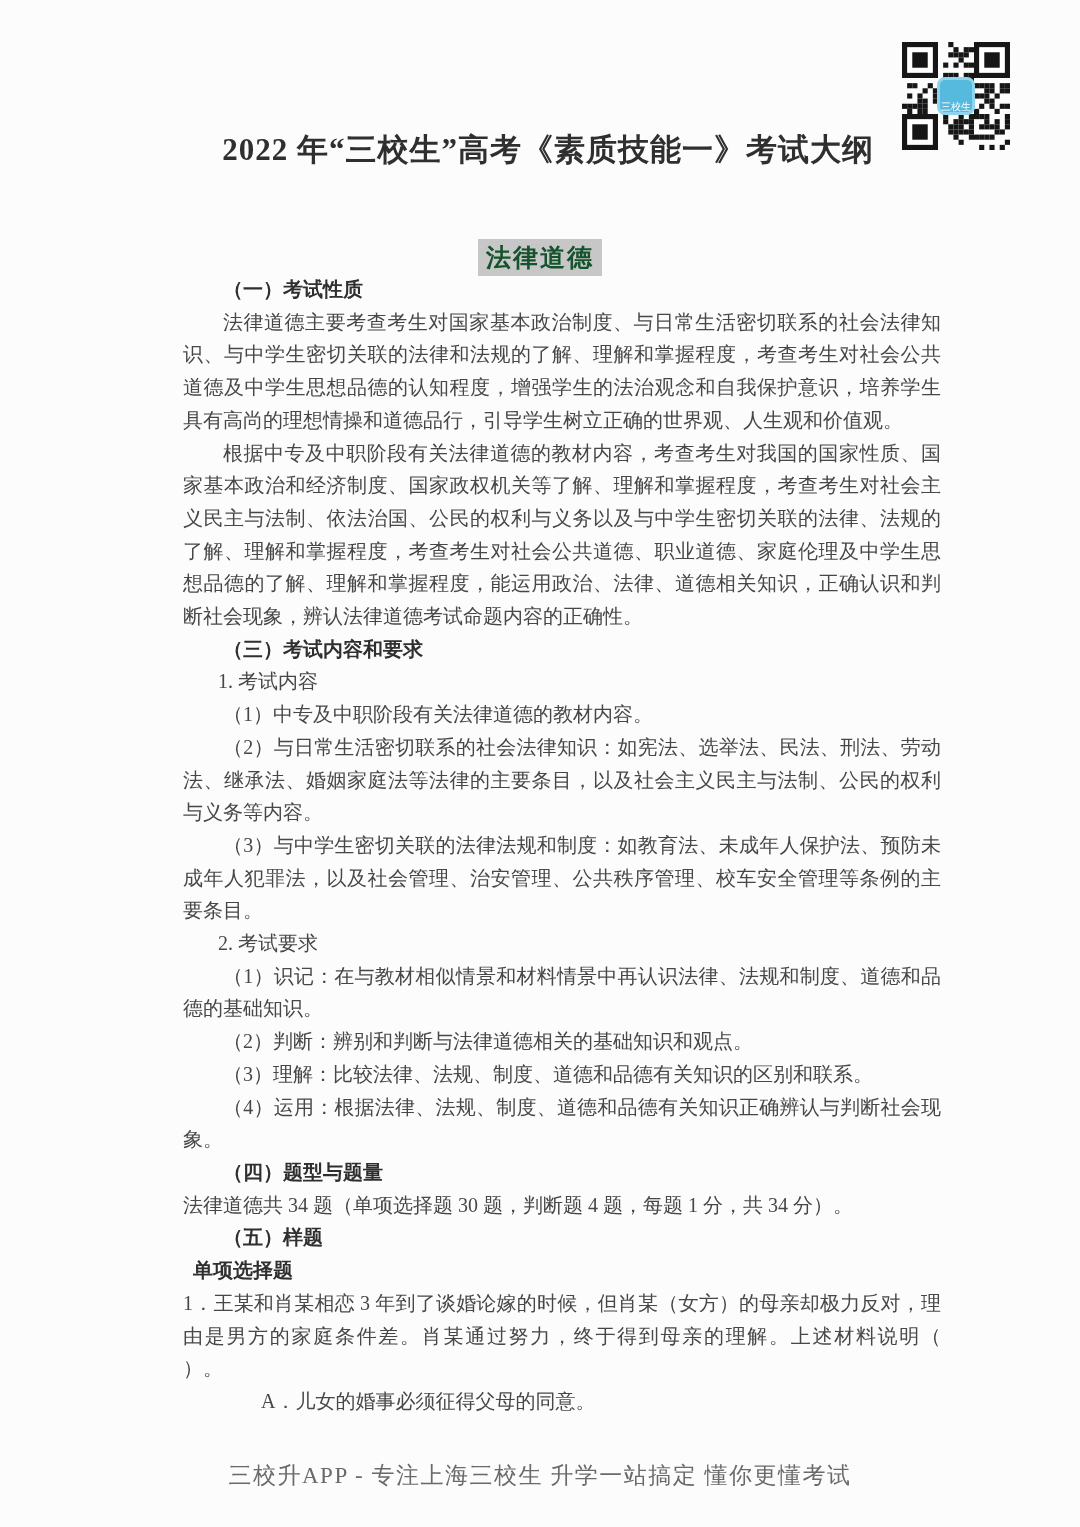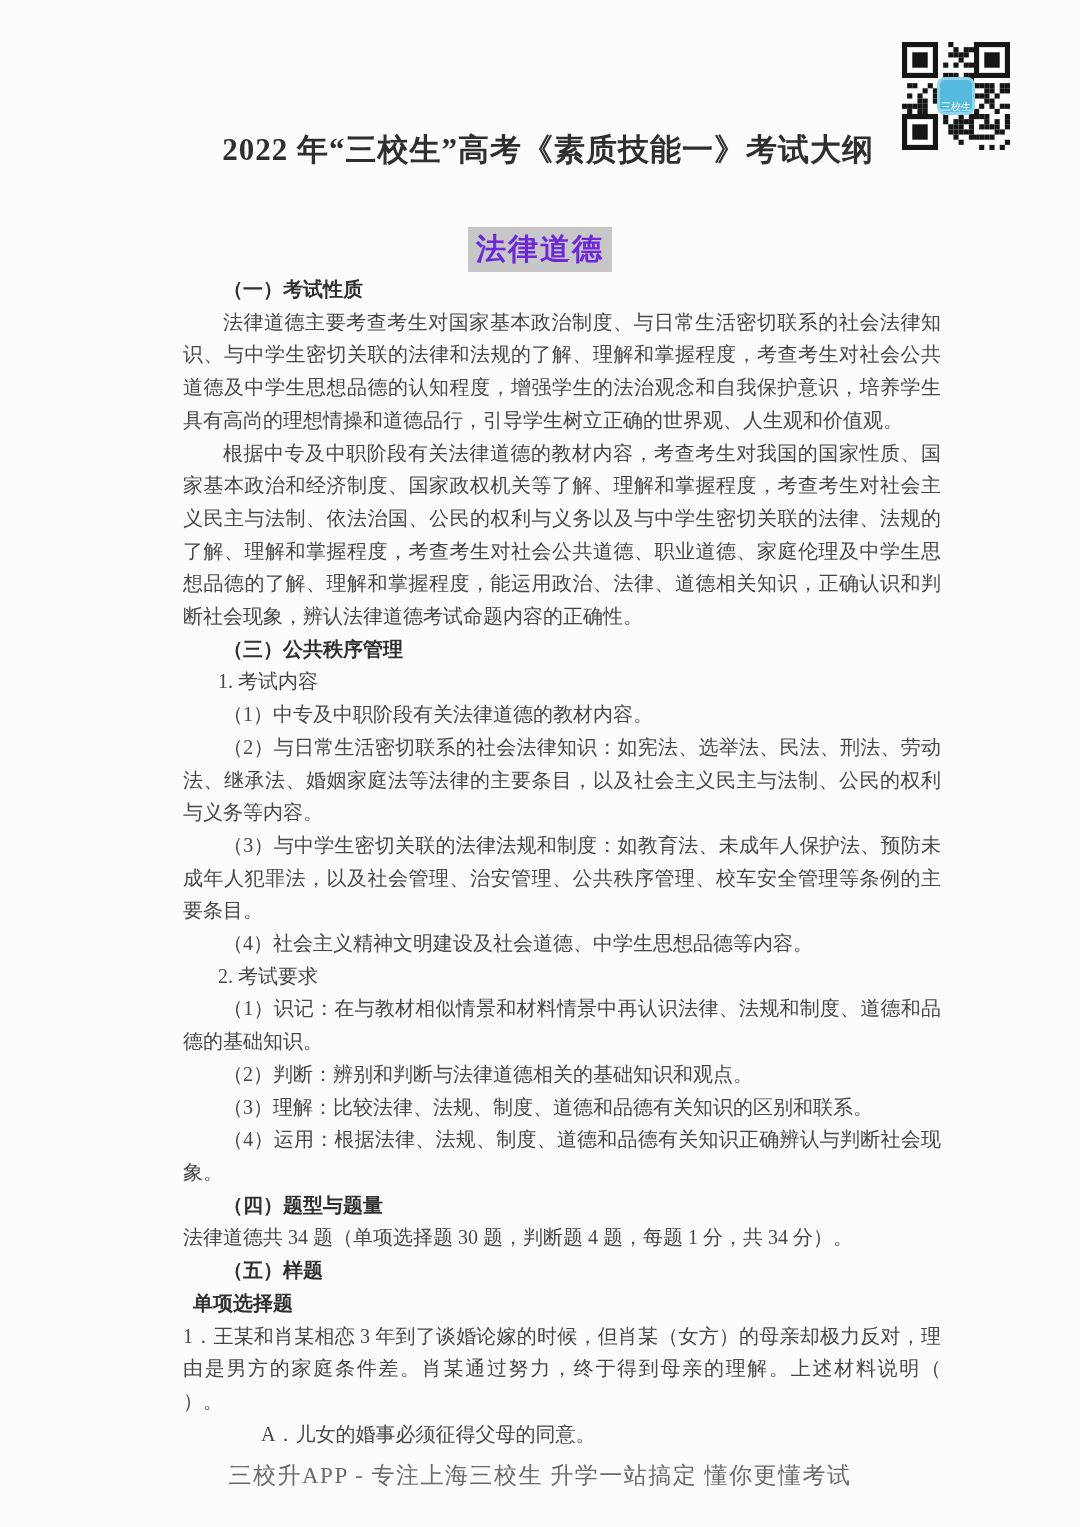--- a/index.html
+++ b/index.html
@@ -9,22 +9,22 @@
     font-family:"Liberation Serif","DejaVu Serif",serif;
     color:#474747;
   }
   .title{
     position:absolute;top:121px;left:0;width:100%;margin:8px;
     text-align:center;font-size:31px;font-weight:700;color:#2f2f2f;
     letter-spacing:1px;
   }
   .subject-row{position:absolute;top:227px;left:0;width:100%;text-align:center;}
   .subject{
-    display:inline-block;background:#c7c7c7;color:#6d28d9;
-    font-size:30px;font-weight:700;padding:2px 8px;letter-spacing:2px;
+    display:inline-block;background:#c7c7c7;color:#14532d;
+    font-size:25px;font-weight:700;padding:2px 8px;letter-spacing:2px;margin-top:12px;
   }
   .content{
     position:absolute;left:166px;top:273px;width:758px;
     font-size:20px;line-height:32.7px;text-align:justify;
     word-break:break-all;
     margin-left:17px;
   }
   .content p{margin:0;}
   .h{font-weight:700;color:#2f2f2f;text-indent:2em;}
   .para{text-indent:2em;}
@@ -201,27 +201,26 @@
     <span class="subject">法律道德</span>
   </div>
 
   <div class="content">
 
     <p class="h">（一）考试性质</p>
     <p class="para">法律道德主要考查考生对国家基本政治制度、与日常生活密切联系的社会法律知识、与中学生密切关联的法律和法规的了解、理解和掌握程度，考查考生对社会公共道德及中学生思想品德的认知程度，增强学生的法治观念和自我保护意识，培养学生具有高尚的理想情操和道德品行，引导学生树立正确的世界观、人生观和价值观。</p>
 
     <p class="para">根据中专及中职阶段有关法律道德的教材内容，考查考生对我国的国家性质、国家基本政治和经济制度、国家政权机关等了解、理解和掌握程度，考查考生对社会主义民主与法制、依法治国、公民的权利与义务以及与中学生密切关联的法律、法规的了解、理解和掌握程度，考查考生对社会公共道德、职业道德、家庭伦理及中学生思想品德的了解、理解和掌握程度，能运用政治、法律、道德相关知识，正确认识和判断社会现象，辨认法律道德考试命题内容的正确性。</p>
 
-    <p class="h">（三）公共秩序管理</p>
+    <p class="h">（三）考试内容和要求</p>
 
     <p class="sub">1. 考试内容</p>
     <p class="para">（1）中专及中职阶段有关法律道德的教材内容。</p>
     <p class="para">（2）与日常生活密切联系的社会法律知识：如宪法、选举法、民法、刑法、劳动法、继承法、婚姻家庭法等法律的主要条目，以及社会主义民主与法制、公民的权利与义务等内容。</p>
     <p class="para">（3）与中学生密切关联的法律法规和制度：如教育法、未成年人保护法、预防未成年人犯罪法，以及社会管理、治安管理、公共秩序管理、校车安全管理等条例的主要条目。</p>
-    <p class="para">（4）社会主义精神文明建设及社会道德、中学生思想品德等内容。</p>
 
     <p class="sub">2. 考试要求</p>
     <p class="para">（1）识记：在与教材相似情景和材料情景中再认识法律、法规和制度、道德和品德的基础知识。</p>
     <p class="para">（2）判断：辨别和判断与法律道德相关的基础知识和观点。</p>
     <p class="para">（3）理解：比较法律、法规、制度、道德和品德有关知识的区别和联系。</p>
     <p class="para">（4）运用：根据法律、法规、制度、道德和品德有关知识正确辨认与判断社会现象。</p>
 
     <p class="h">（四）题型与题量</p>
     <p class="noindent">法律道德共 34 题（单项选择题 30 题，判断题 4 题，每题 1 分，共 34 分）。</p>
 

